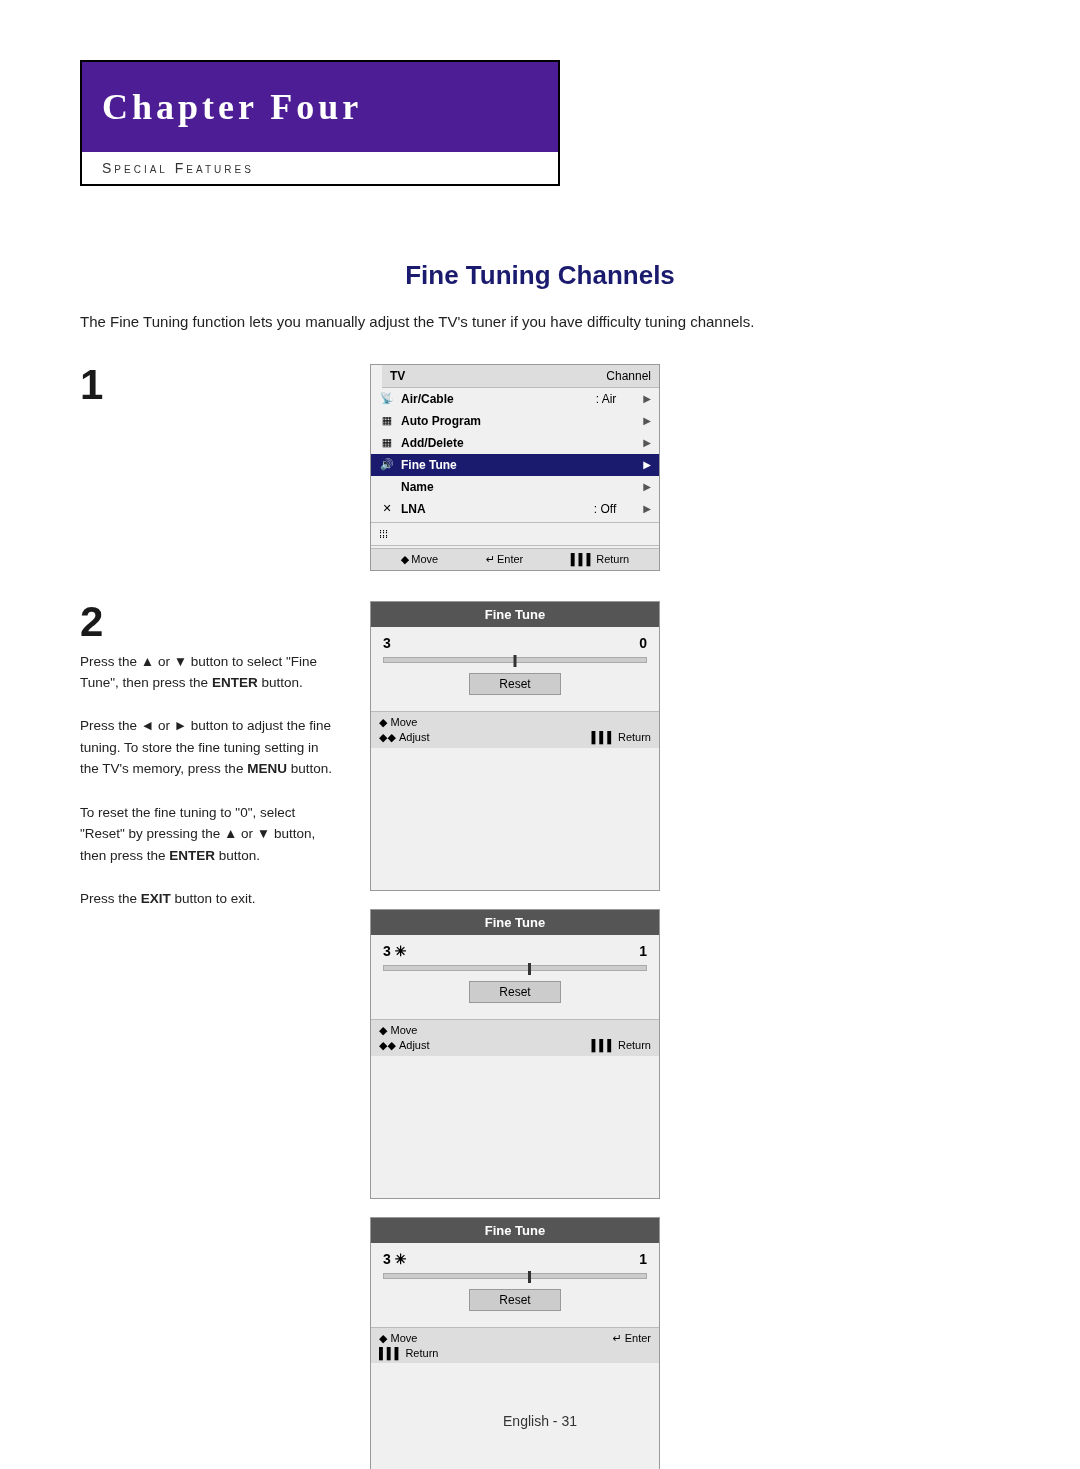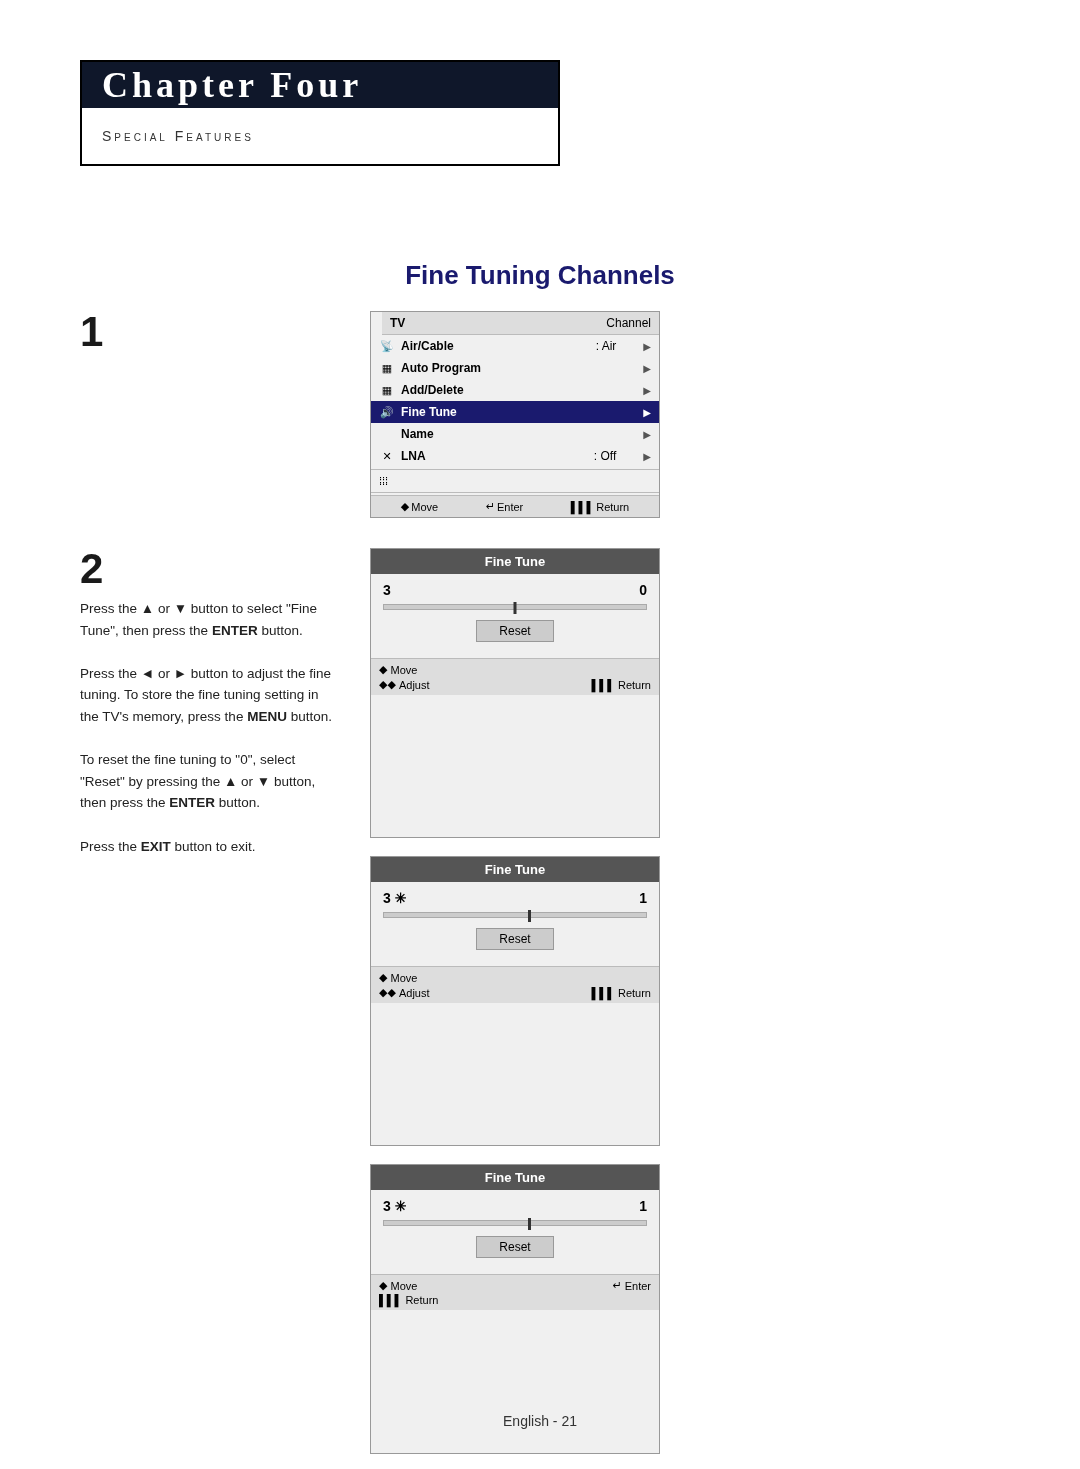--- a/index.html
+++ b/index.html
@@ -15,30 +15,30 @@
     
     .header-box {
       position: absolute;
       top: 60px;
       left: 80px;
       width: 480px;
       border: 2px solid #000;
       background: #fff;
     }
     .chapter-title {
-      background: #0f172a;
+      background: #4c1d95;
       color: #fff;
       font-size: 36px;
       font-weight: bold;
       letter-spacing: 4px;
-      padding: 2px 20px;
+      padding: 24px 20px;
       font-family: Georgia, serif;
     }
     .chapter-subtitle {
-      padding: 20px 20px;
+      padding: 8px 20px;
       font-size: 14px;
       letter-spacing: 3px;
       font-variant: small-caps;
       color: #333;
     }
 
     
     .page-content {
       position: absolute;
       top: 260px;
@@ -236,21 +236,21 @@
     }
 
     .finetune-reset-btn {
       display: block;
       margin: 0 auto 8px;
       background: #ccc;
       border: 1px solid #999;
       padding: 3px 18px;
       font-size: 12px;
       text-align: center;
-      width: 78px;
+      width: 92px;
       cursor: pointer;
     }
 
     .finetune-footer {
       background: #ddd;
       display: flex;
       flex-direction: column;
       padding: 4px 8px;
       font-size: 11px;
       border-top: 1px solid #bbb;
@@ -297,20 +297,21 @@
 
 <div class="header-box">
   <div class="chapter-title">Chapter Four</div>
   <div class="chapter-subtitle">Special Features</div>
 </div>
 
 <div class="page-content">
 
   <div class="section-title">Fine Tuning Channels</div>
 
+  <div class="intro-text">The Fine Tuning function lets you manually adjust the TV's tuner if you have difficulty tuning channels.</div>
 
   <div class="step-block">
     <div class="step-left">
       <div class="step-number">1</div>
     </div>
 
     <div class="menu-mockup">
       <div class="menu-header">
         <span class="tv-label">TV</span>
         <span class="channel-label">Channel</span>
@@ -482,13 +483,13 @@
             </div>
           </div>
         </div>
       </div>
 
     </div>
   </div>
 
 </div>
 
-<div class="page-number">English - 21</div>
+<div class="page-number">English - 31</div>
 
 </body></html>

